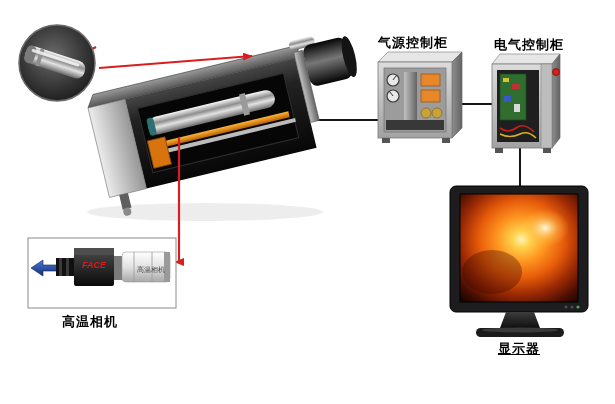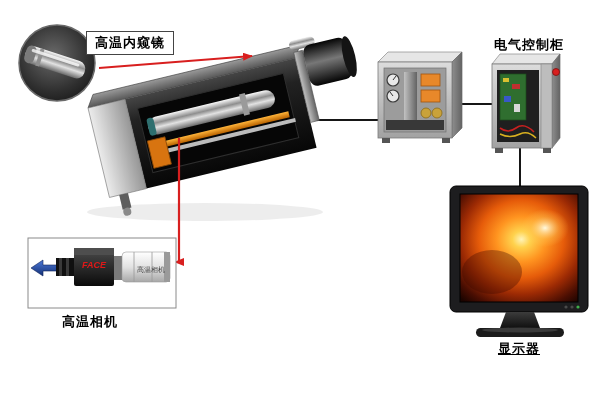--- a/index.html
+++ b/index.html
@@ -210,18 +210,18 @@
     <text x="82" y="268" font-size="9" font-weight="bold" font-style="italic" fill="#e01818">FACE</text>
     <rect x="114" y="256" width="8" height="24" fill="#7a7a7a"></rect>
     <rect x="122" y="252" width="48" height="30" rx="4" fill="url(#houseGrad)" stroke="#9a9a9a" stroke-width="0.6"></rect>
     <line x1="134" y1="252" x2="134" y2="282" stroke="#9a9a9a" stroke-width="0.8"></line>
     <line x1="152" y1="252" x2="152" y2="282" stroke="#9a9a9a" stroke-width="0.8"></line>
     <rect x="164" y="252" width="6" height="30" fill="#9a9a9a"></rect>
     <text x="137" y="272" font-size="7" fill="#444">高温相机</text>
   </g>
 </svg>
 
-<div class="lbl lbl-box" style="left:86px;top:31px;">高温内窥镜</div>
+<div class="lbl" style="left:378px;top:34px;">气源控制柜</div>
 <div class="lbl" style="left:494px;top:36px;font-family:Liberation Serif, serif;">电气控制柜</div>
 <div class="lbl" style="left:62px;top:313px;">高温相机</div>
 <div class="lbl" style="left:498px;top:340px;text-decoration:underline;">显示器</div>
 
 </div>
 
 </body></html>

